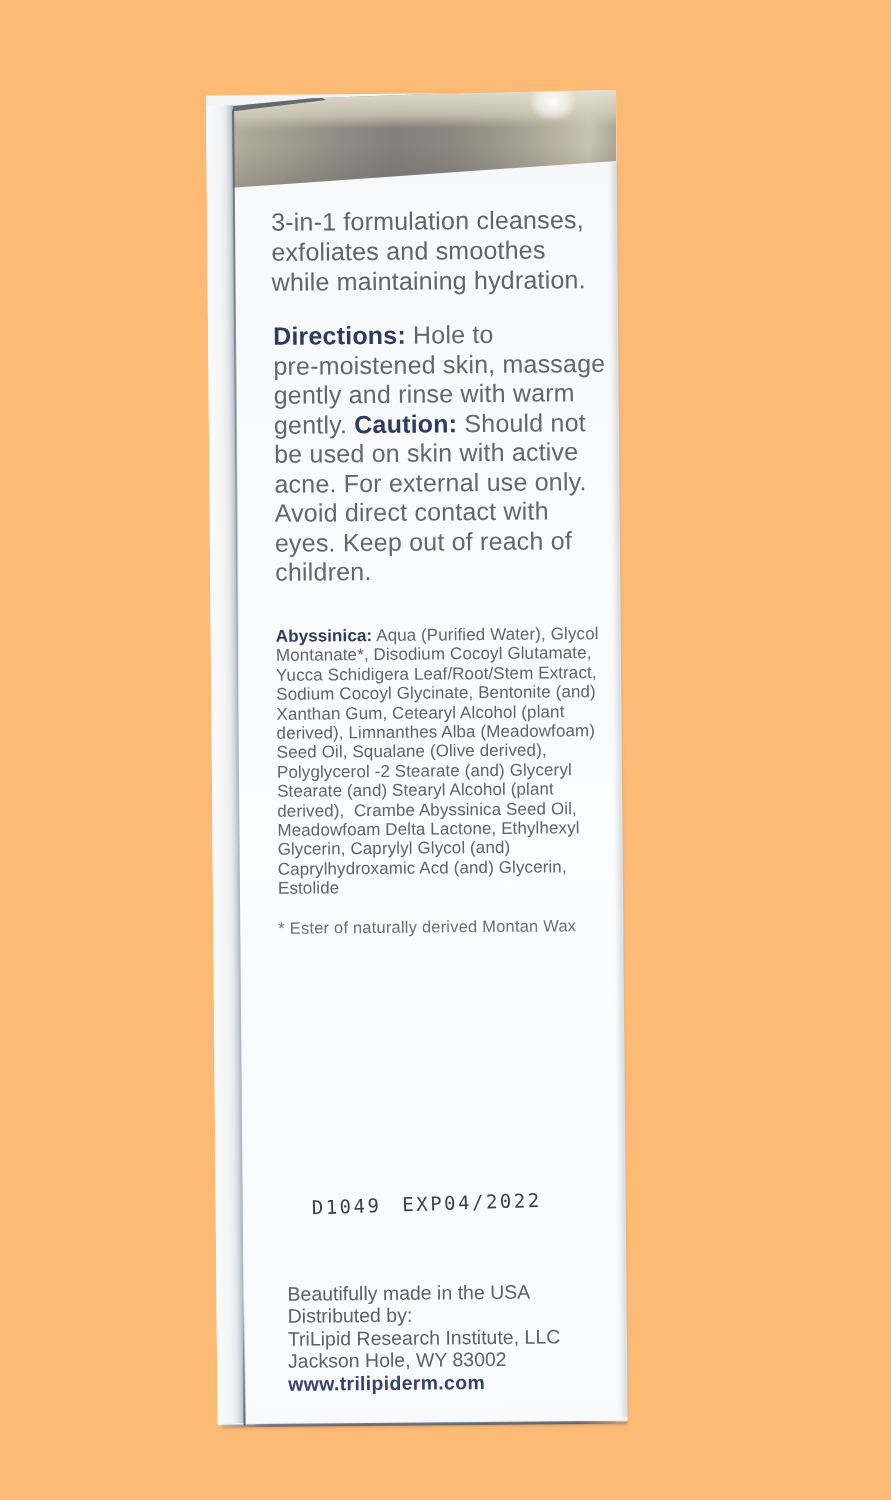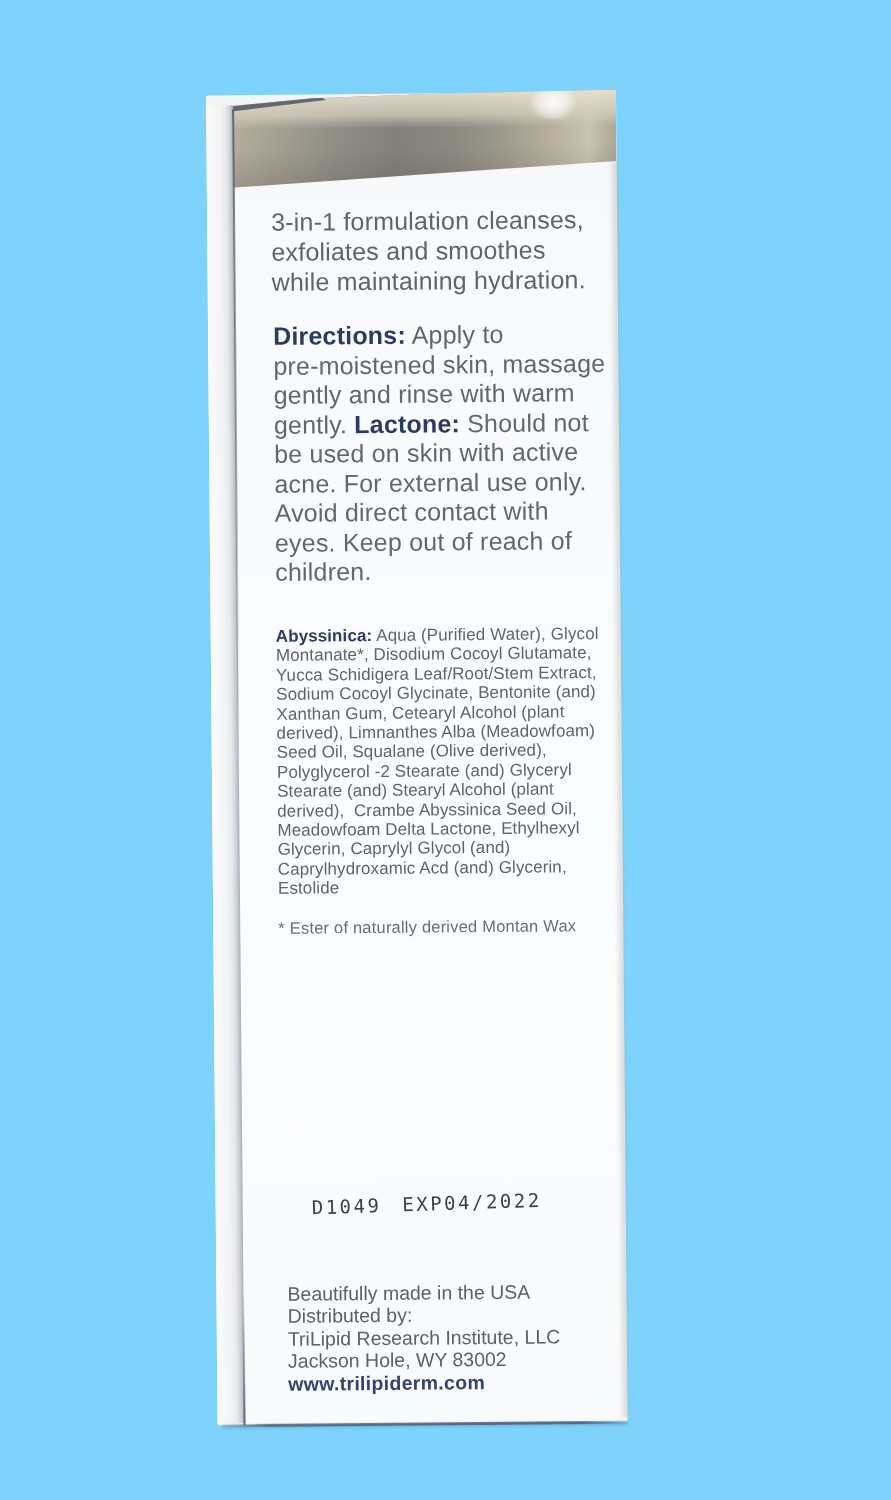--- a/index.html
+++ b/index.html
@@ -2,21 +2,21 @@
 <html><head>
 <meta charset="utf-8">
 <style>
   html, body {
     margin: 0; padding: 0;
     width: 891px; height: 1500px;
     background: #ffffff;
     font-family: "Liberation Sans", sans-serif;
     overflow: hidden;
   }
-  .scene { position: absolute; inset: 0; background: #7dd3fc; }
+  .scene { position: absolute; inset: 0; background: #fdba74; }
 
   
   .box {
     position: absolute; left: 206px; top: 94px;
     width: 410px; height: 1330px;
     transform: rotate(-0.5deg);
     transform-origin: 40% 0;
   }
   .front {
     position: absolute; inset: 0;
@@ -121,24 +121,24 @@
     <div class="right-shade"></div>
     <div class="bottom-line"></div>
 
     <section class="intro">
       <div class="tl">3-in-1 formulation cleanses,</div>
       <div class="tl">exfoliates and smoothes</div>
       <div class="tl">while maintaining hydration.</div>
     </section>
 
     <section class="directions">
-      <div class="tl"><span class="lbl">Directions:</span><span class="gray"> Apply to</span></div>
+      <div class="tl"><span class="lbl">Directions:</span><span class="gray"> Hole to</span></div>
       <div class="tl">pre-moistened skin, massage</div>
       <div class="tl">gently and rinse with warm</div>
-      <div class="tl"><span class="gray">gently. </span><span class="lbl">Lactone:</span><span class="gray"> Should not</span></div>
+      <div class="tl"><span class="gray">gently. </span><span class="lbl">Caution:</span><span class="gray"> Should not</span></div>
       <div class="tl">be used on skin with active</div>
       <div class="tl">acne. For external use only.</div>
       <div class="tl">Avoid direct contact with</div>
       <div class="tl">eyes. Keep out of reach of</div>
       <div class="tl">children.</div>
     </section>
 
     <section class="ingredients">
       <div class="tl"><span class="lbl">Abyssinica:</span><span class="gray"> Aqua (Purified Water), Glycol</span></div>
       <div class="tl">Montanate*, Disodium Cocoyl Glutamate,</div>

